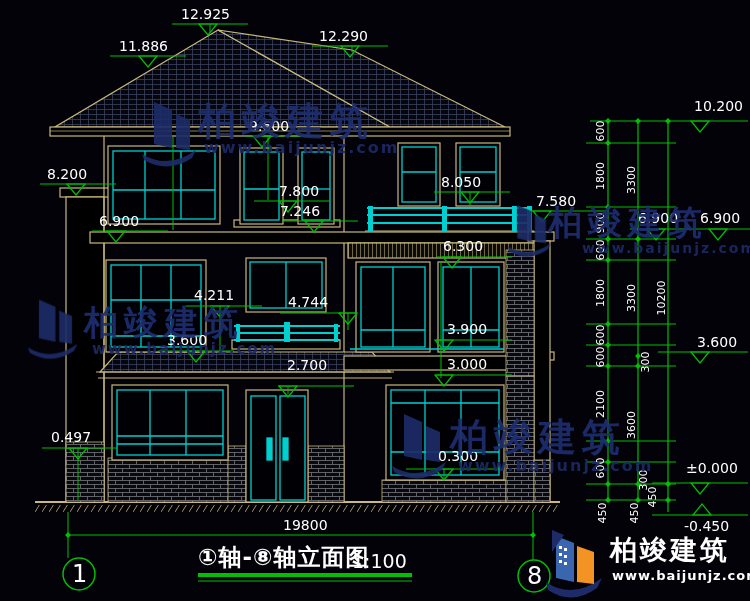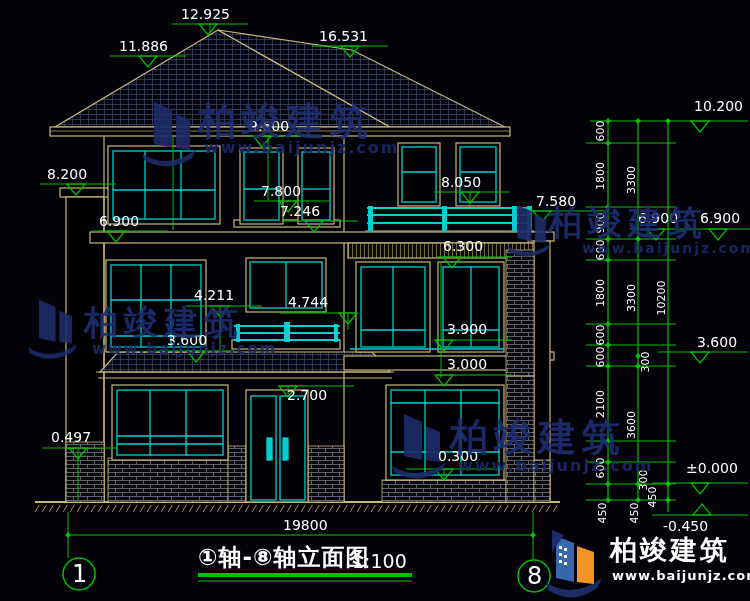--- a/index.html
+++ b/index.html
@@ -252,43 +252,43 @@
       <rect x="15" y="34" width="3" height="3"></rect>
           <rect x="20" y="36" width="3" height="3"></rect>
     </g>
     <path d="M33,20 L50,26 L50,58 L33,56 Z" fill="#f39324"></path>
     <path d="M8,4 L20,9 L8,26 Z" fill="#1d2c68"></path>
   </g>
 </svg>
 
 <span class="lbl" style="left:181px;top:7px">12.925</span>
 <span class="lbl" style="left:119px;top:39px">11.886</span>
-<span class="lbl" style="left:319px;top:29px">16.531</span>
+<span class="lbl" style="left:319px;top:29px">12.290</span>
 <span class="lbl" style="left:694px;top:99px">10.200</span>
 <span class="lbl" style="left:249px;top:119px">9.600</span>
 <span class="lbl" style="left:47px;top:167px">8.200</span>
 <span class="lbl" style="left:441px;top:175px">8.050</span>
-<span class="lbl" style="left:261px;top:184px">7.800</span>
+<span class="lbl" style="left:279px;top:184px">7.800</span>
 <span class="lbl" style="left:536px;top:194px">7.580</span>
 <span class="lbl" style="left:280px;top:204px">7.246</span>
 <span class="lbl" style="left:99px;top:214px">6.900</span>
 <span class="lbl" style="left:638px;top:211px">6.900</span>
 <span class="lbl" style="left:700px;top:211px">6.900</span>
 <span class="lbl" style="left:443px;top:239px">6.300</span>
 <span class="lbl" style="left:194px;top:288px">4.211</span>
 <span class="lbl" style="left:288px;top:295px">4.744</span>
 <span class="lbl" style="left:167px;top:333px">3.600</span>
 <span class="lbl" style="left:697px;top:335px">3.600</span>
 <span class="lbl" style="left:447px;top:322px">3.900</span>
 <span class="lbl" style="left:447px;top:357px">3.000</span>
-<span class="lbl" style="left:287px;top:388px">2.700</span>
+<span class="lbl" style="left:287px;top:358px">2.700</span>
 <span class="lbl" style="left:51px;top:430px">0.497</span>
 <span class="lbl" style="left:438px;top:449px">0.300</span>
 <span class="lbl" style="left:686px;top:461px">±0.000</span>
-<span class="lbl" style="left:663px;top:519px">-0.450</span>
+<span class="lbl" style="left:684px;top:519px">-0.450</span>
 
 <span class="vlbl" style="left:600px;top:131px">600</span>
 <span class="vlbl" style="left:600px;top:176px">1800</span>
 <span class="vlbl" style="left:600px;top:223px">900</span>
 <span class="vlbl" style="left:600px;top:250px">600</span>
 <span class="vlbl" style="left:600px;top:293px">1800</span>
 <span class="vlbl" style="left:600px;top:335px">600</span>
 <span class="vlbl" style="left:600px;top:357px">600</span>
 <span class="vlbl" style="left:600px;top:404px">2100</span>
 <span class="vlbl" style="left:600px;top:468px">600</span>

